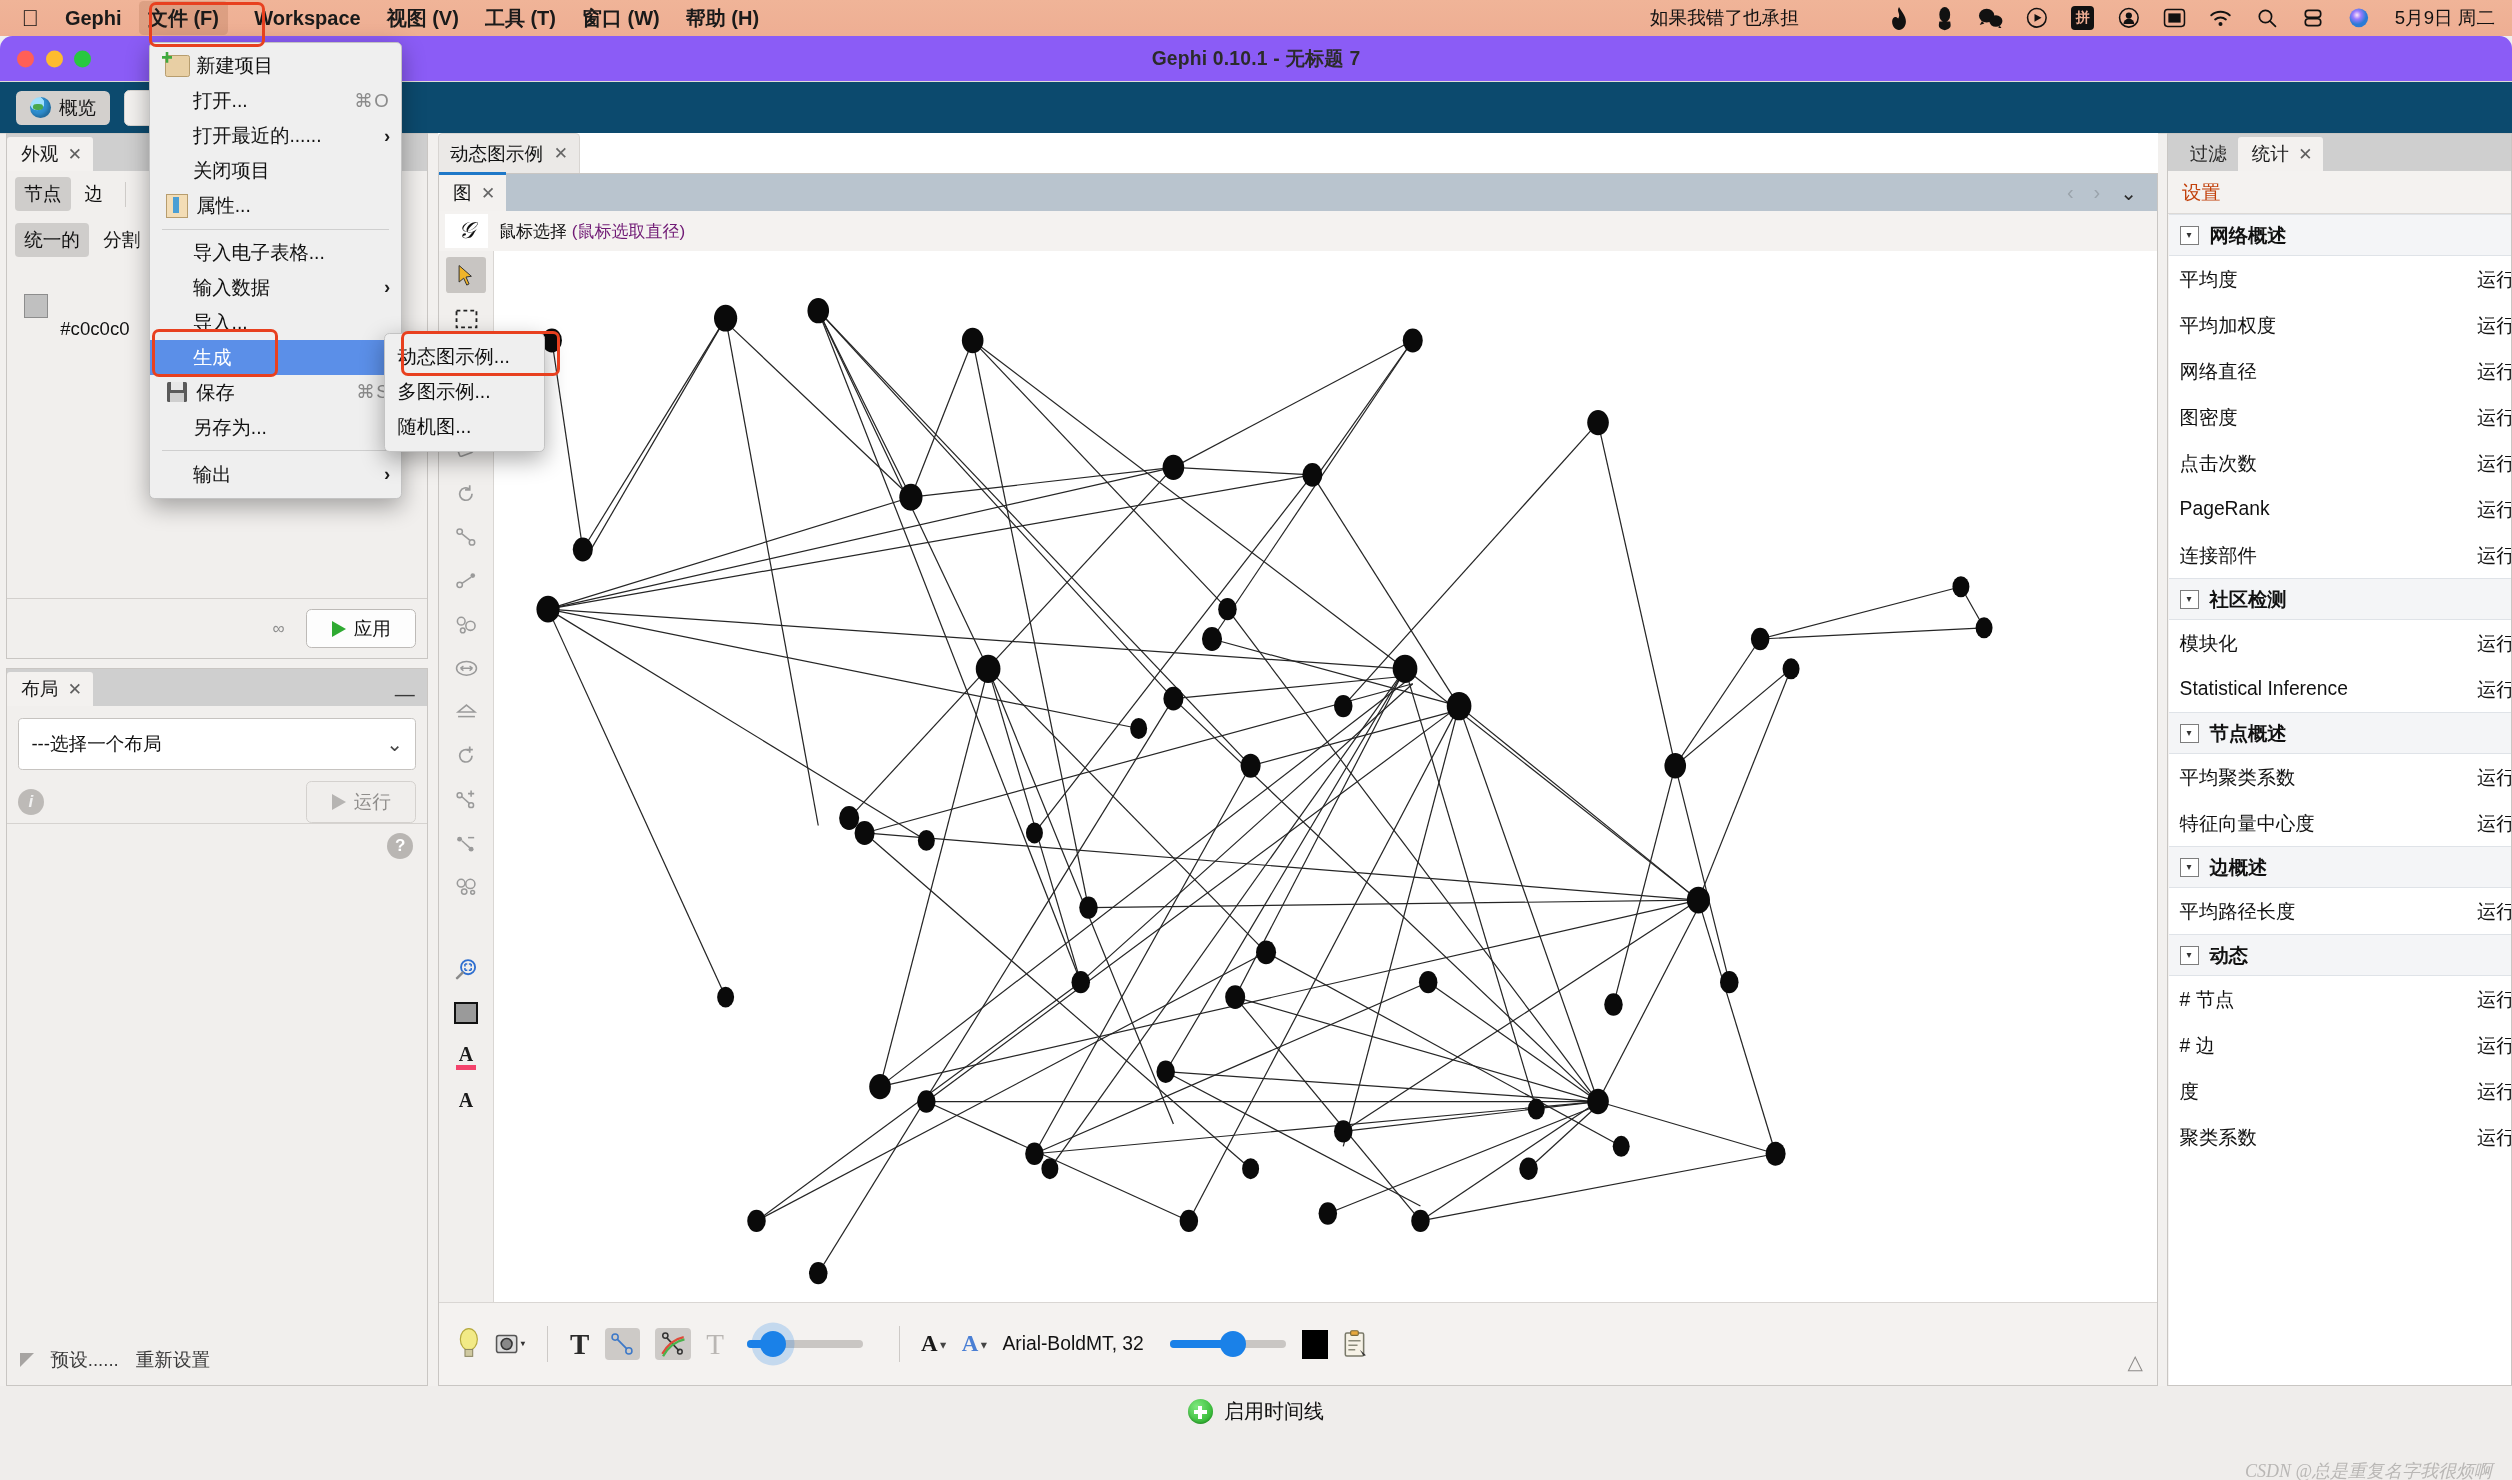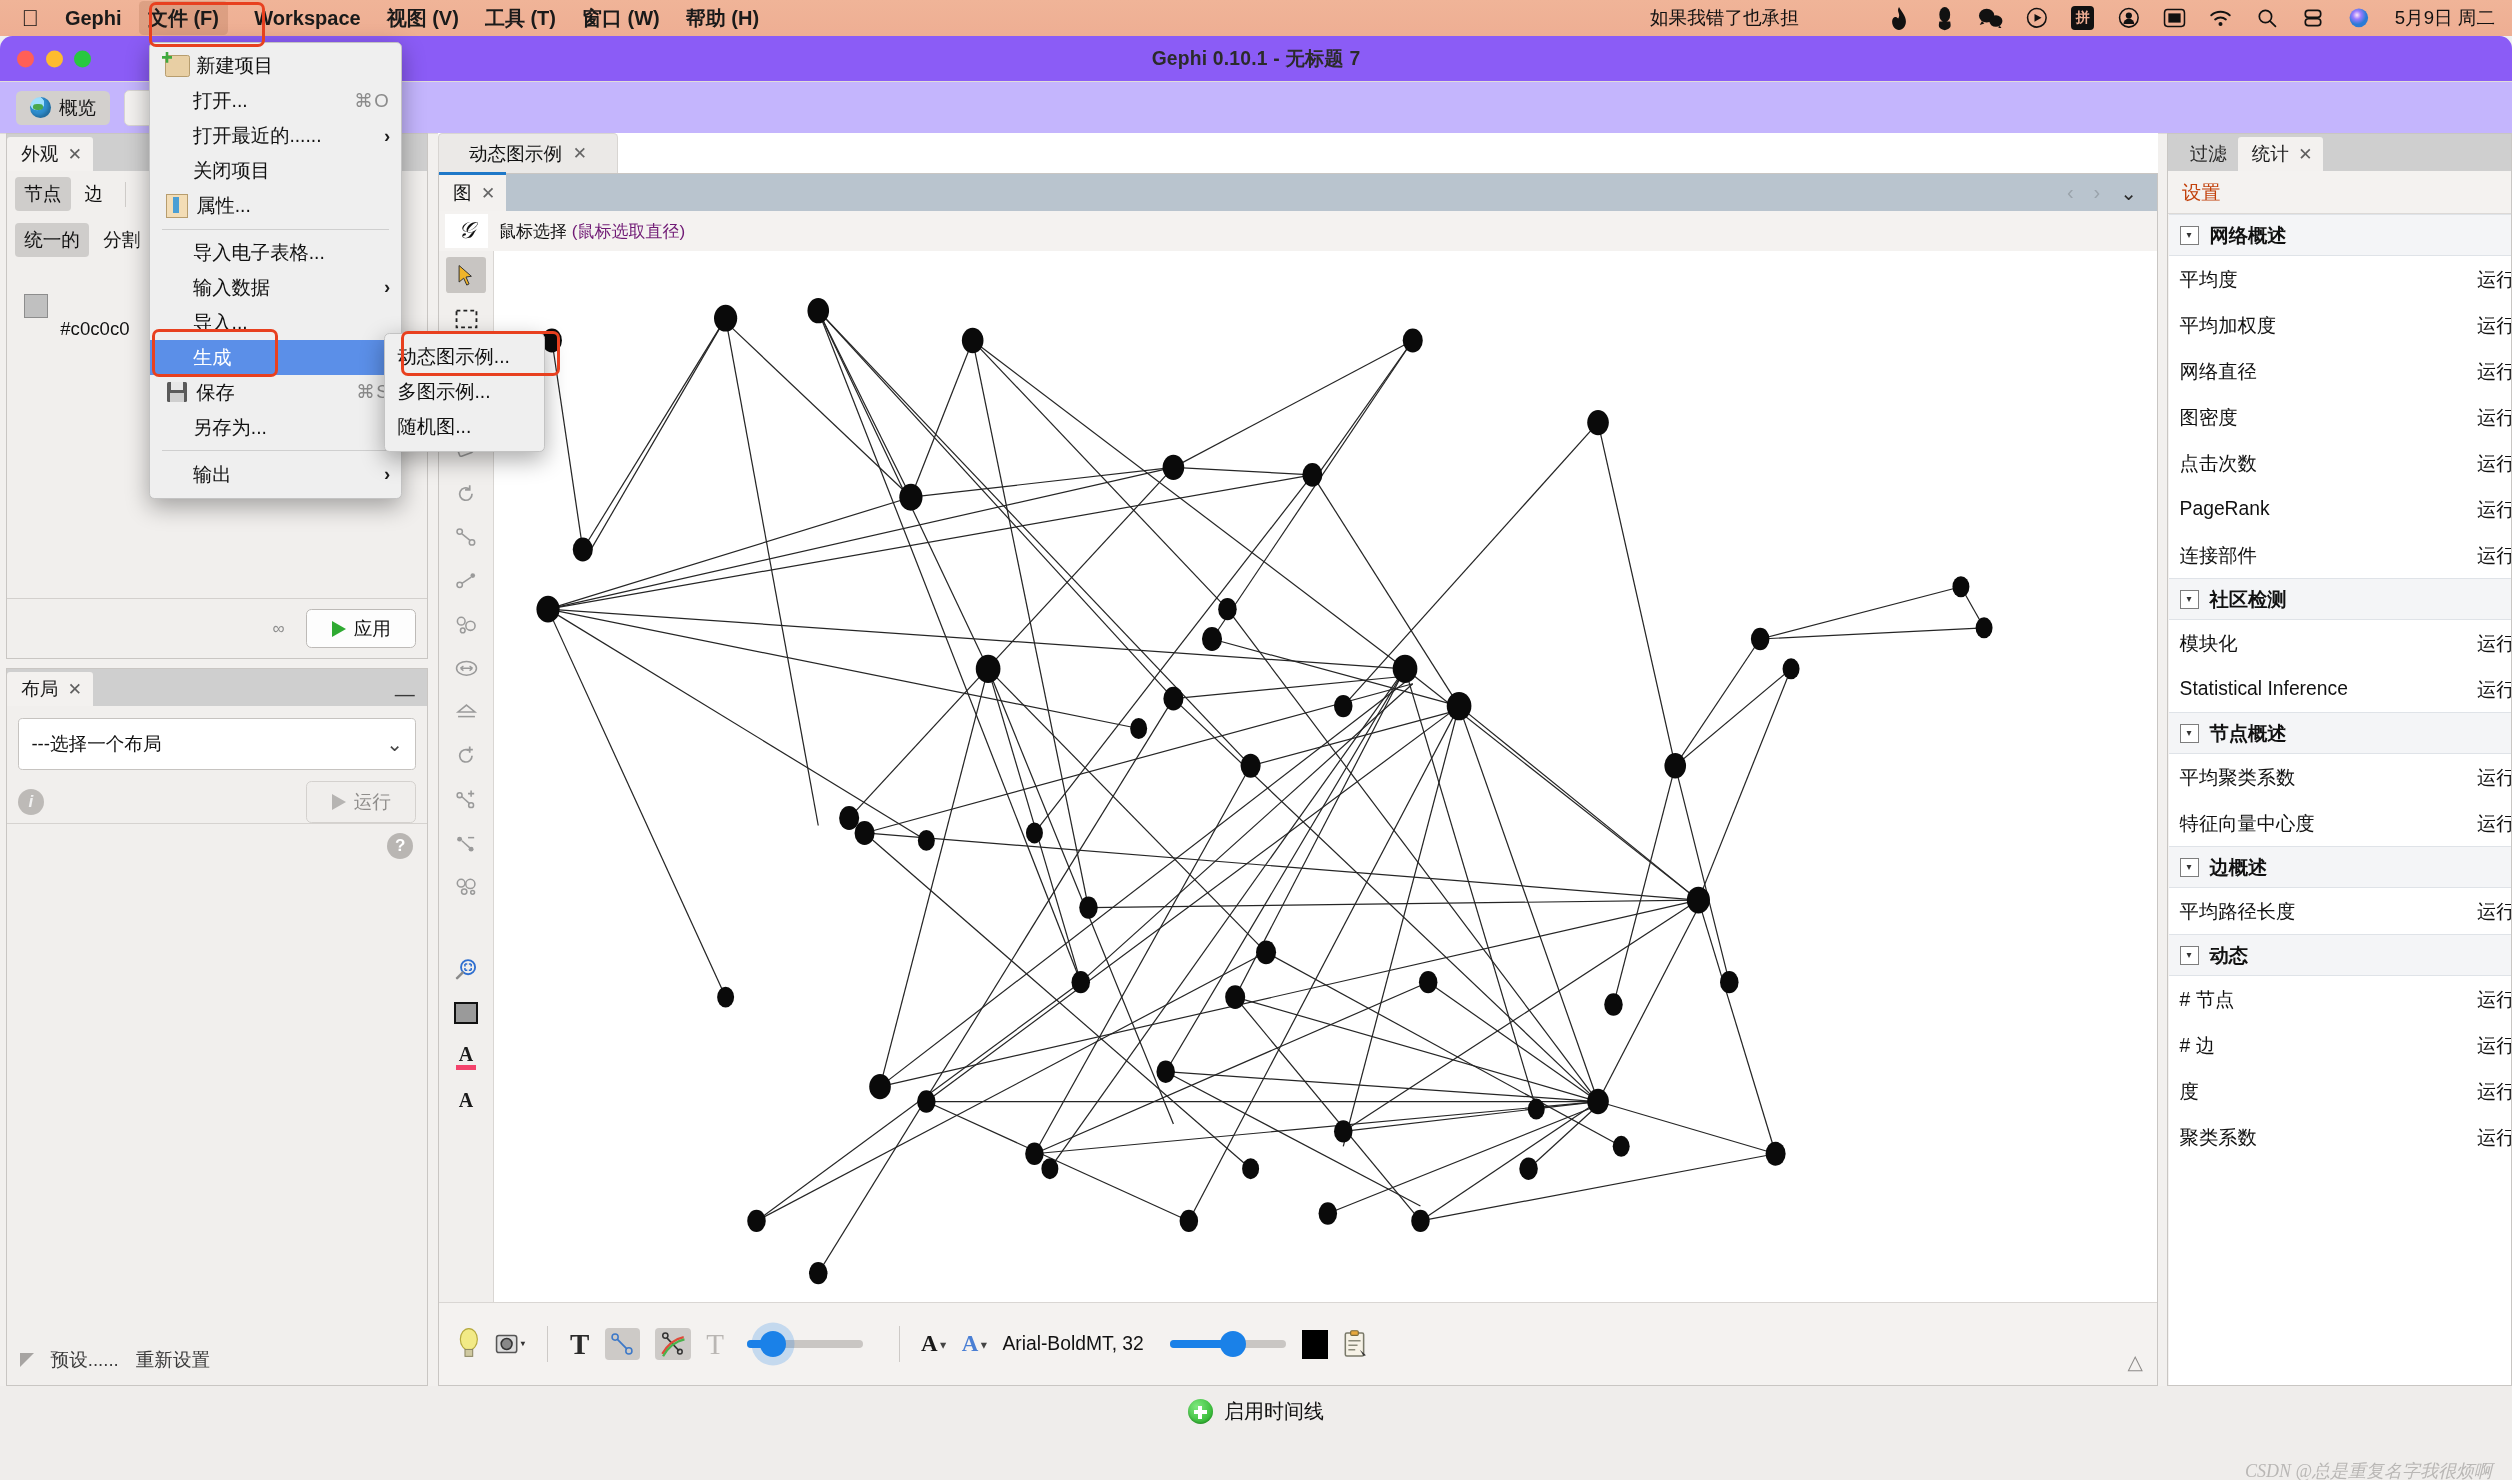--- a/index.html
+++ b/index.html
@@ -38,21 +38,21 @@
   #titlebar{
     position:relative;height:45px;background:#8b5cf6;
     border-bottom:0.8px solid #e0dcd8;display:flex;align-items:center;justify-content:center;
   }
   #titlebar .title{font-size:19.3px;font-weight:700;color:#2b2b2b;letter-spacing:0.2px;}
   .traffic{position:absolute;left:17px;top:50%;transform:translateY(-50%);display:flex;gap:11.6px;}
   .traffic i{width:17px;height:17px;border-radius:50%;display:block;}
   .tl-r{background:#ff5f57;} .tl-y{background:#febc2e;} .tl-g{background:#28c840;}
 
   
-  #apptoolbar{height:51px;background:#c4b5fd;border-bottom:0.8px solid #dedbd7;display:flex;align-items:center;padding-left:15.5px;}
+  #apptoolbar{height:51px;background:#0c4a6e;border-bottom:0.8px solid #dedbd7;display:flex;align-items:center;padding-left:15.5px;}
   .ovbtn{
     height:34px;display:flex;align-items:center;gap:7.7px;padding:0 14px;border-radius:5.4px;
     background:#d3d0cd;font-size:18.6px;color:#161616;
   }
   .ovbtn .globe{width:21.7px;height:21.7px;border-radius:50%;
     background:radial-gradient(circle at 34% 30%,#9fe0ff 0 34%,#2f8fd0 36% 100%);
     box-shadow:inset -2.3px -2.3px 3.9px rgba(0,0,0,.25);position:relative;}
   .ovbtn .globe:after{content:"";position:absolute;left:3.1px;top:7px;width:10px;height:6.2px;background:#49a84d;border-radius:40%;}
   .ghostbtn{height:34px;width:124px;margin-left:14px;border:0.8px solid #d8d5d2;border-radius:5.4px;background:#f3f1ef;}
 
@@ -95,21 +95,21 @@
   .propbox span{margin-top:68px;font-size:19.3px;color:#9a9a9a;}
   .helpbar{position:relative;height:54px;border-top:1.5px solid #d6d3d0;}
   .helpq{position:absolute;right:14px;top:9.3px;width:26px;height:26px;border-radius:50%;background:#b9b6b3;color:#fff;font-size:17px;display:flex;align-items:center;justify-content:center;font-weight:700;}
   .presetbar{position:absolute;left:0;bottom:0;width:100%;height:51px;display:flex;align-items:center;gap:17px;padding-left:12.4px;font-size:18.6px;color:#3a3a3a;}
   .corner{width:0;height:0;border-left:14px solid #8e8b88;border-bottom:14px solid transparent;opacity:.75;}
 
   
   #center{position:absolute;left:438px;top:0;width:1720px;height:1253px;}
   #cwtabs{height:40px;background:#fff;display:flex;align-items:flex-end;}
   #cwtabs .wtab{height:39px;background:#ebe9e7;border:0.8px solid #d8d5d2;border-bottom:none;
-    border-top-left-radius:4.6px;border-top-right-radius:4.6px;padding:0 30px;display:flex;align-items:center;gap:10.8px;font-size:18.6px;color:#111;}
+    border-top-left-radius:4.6px;border-top-right-radius:4.6px;padding:0 11px;display:flex;align-items:center;gap:10.8px;font-size:18.6px;color:#111;}
   #cwtabs .wtab .x{color:#666;font-size:17px;}
   #graphpanel{position:absolute;left:0;top:40px;width:1720px;height:1213px;border:0.8px solid #c9c6c3;box-sizing:border-box;background:#f1efed;}
   #gtabstrip{height:37px;background:#b9c4ce;display:flex;align-items:flex-end;position:relative;}
   #gtabstrip .gtab{height:36px;background:#f3f1ef;padding:0 10.8px 0 14px;display:flex;align-items:center;gap:9.3px;font-size:18.6px;color:#111;border-top:3.1px solid #1e78c8;}
   #gtabstrip .gnav{margin-left:auto;display:flex;align-items:center;gap:20px;padding-right:20px;padding-bottom:6.2px;color:#9aa3ab;font-size:20px;}
   #gtabstrip .gnav .down{color:#2b2b2b;}
   #gtoolrow{height:40px;background:#f4f2f0;border-bottom:0.8px solid #d9d6d3;display:flex;align-items:center;gap:10.8px;padding-left:6.2px;}
   .gplogo{width:43px;height:34px;background:#fff;display:flex;align-items:center;justify-content:center;font-family:"Liberation Serif",serif;font-style:italic;font-size:23px;color:#111;}
   .mousesel{font-size:17px;color:#111;}
   .mousesel b{font-weight:400;}

